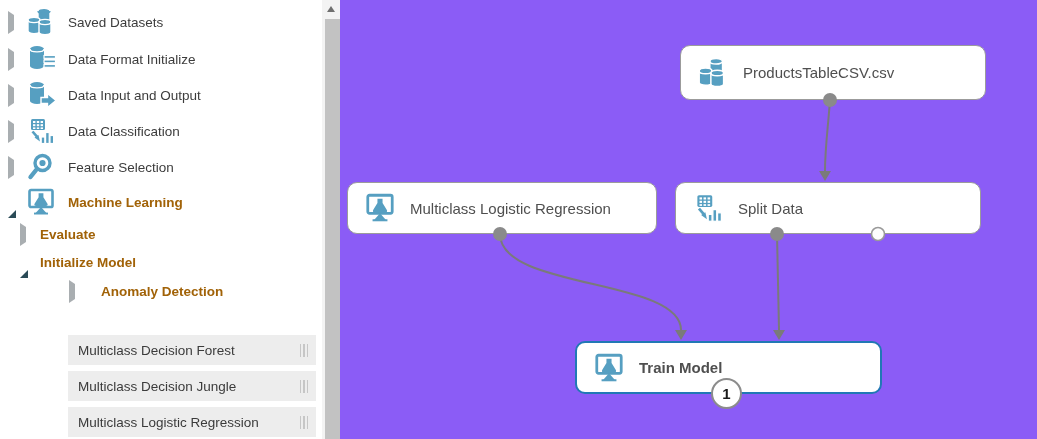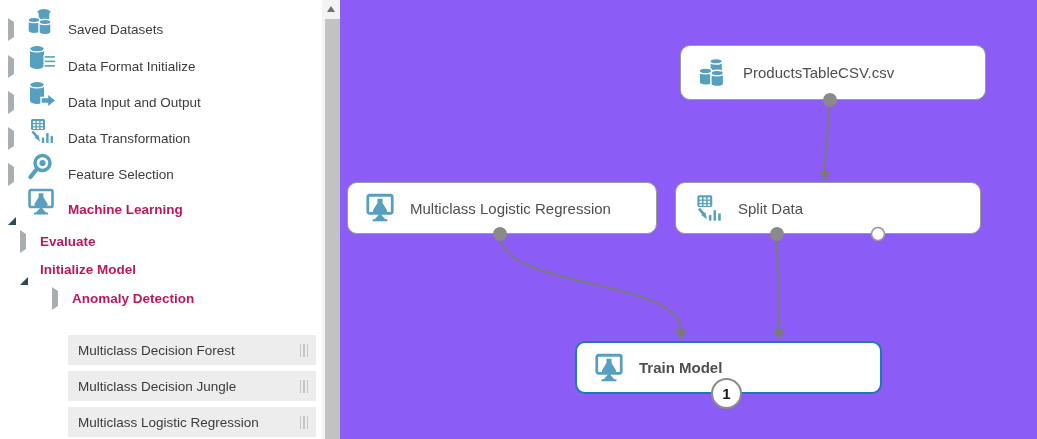--- a/index.html
+++ b/index.html
@@ -2,33 +2,33 @@
 <html><head>
 <meta charset="utf-8">
 <style>
   * { margin:0; padding:0; box-sizing:border-box; }
   html,body { width:1037px; height:439px; overflow:hidden;
     font-family:"Liberation Sans", sans-serif; }
   #app { position:relative; width:1037px; height:439px; background:#ffffff; }
 
   
   #sidebar { position:absolute; left:0; top:0; width:322px; height:439px; background:#ffffff; }
-  .trow { position:absolute; left:0; height:30px; display:flex; align-items:flex-end;
+  .trow { position:absolute; left:0; height:30px; display:flex; align-items:center;
           font-size:13.5px; color:#3c3c3c; cursor:pointer; white-space:nowrap; }
-  .trow.boldrow { font-weight:bold; color:#be185d; }
+  .trow.boldrow { font-weight:bold; color:#a16207; }
   .tw { display:inline-block; width:10px; flex:0 0 10px; }
   .tw-collapsed { width:0; height:0; border-top:4px solid transparent;
           border-bottom:4px solid transparent; border-left:6px solid #a9aeb1; }
   .tw-expanded { width:0; height:0; border-left:8px solid transparent;
           border-bottom:8px solid #2a4b57; }
   .ticon { flex:0 0 32px; width:32px; height:30px; margin:0 11px 0 7px;
           display:flex; align-items:center; justify-content:center; }
   .lvl1 { padding-left:8px; }
   .lvl2 { padding-left:20px; } .lvl2 .tlabel { margin-left:10px; }
-  .lvl3 { padding-left:52px; } .lvl3 .tlabel { margin-left:10px; }
+  .lvl3 { padding-left:69px;gap:12px; } .lvl3 .tlabel { margin-left:10px; }
 
   .module-item { position:absolute; left:68px; width:248px; height:30px; background:#ededed;
           display:flex; align-items:center; font-size:13.5px; color:#3b3b3b; cursor:grab; }
   .module-item .mlabel { margin-left:10px; flex:1; }
   .grip { display:flex; gap:2px; margin-right:8px; }
   .grip i { display:block; width:1.5px; height:13px; background:#c6c6c6; }
 
   
   #scrollbar { position:absolute; left:322px; top:0; width:18px; height:439px; background:#f3f3f3; }
   #scroll-up { position:absolute; left:0; top:0; width:18px; height:18px;
@@ -126,21 +126,21 @@
           </g>
           <path class="bluestroke" d="M7.5,16.5 l4.5,5.2" stroke-width="2.6"></path>
           <path class="blue" d="M9.5,22.5 l5.5,4 -1.5,-6.5 z"></path>
           <g stroke="#fff" stroke-width="1.2">
             <rect class="blue" x="16.2" y="22" width="3.6" height="6.5"></rect>
             <rect class="blue" x="20.6" y="17.5" width="3.6" height="11"></rect>
             <rect class="blue" x="25" y="20.5" width="3.6" height="8"></rect>
           </g>
         </svg>
       </span>
-      <span class="tlabel">Data Transformation</span>
+      <span class="tlabel">Data Classification</span>
     </div>
 
     <div class="trow lvl1" style="top:152px">
       <span class="tw"><span class="tw-collapsed"></span></span>
       <span class="ticon">
         <svg width="32" height="32" viewBox="0 0 32 32">
           <circle class="bluestroke" cx="17.5" cy="12" r="7.5" stroke-width="3.4"></circle>
           <circle class="blue" cx="17.5" cy="12" r="3.1"></circle>
           <path class="bluestroke" d="M11.5,18.5 L5.5,26" stroke-width="4.4" stroke-linecap="round"></path>
         </svg>

